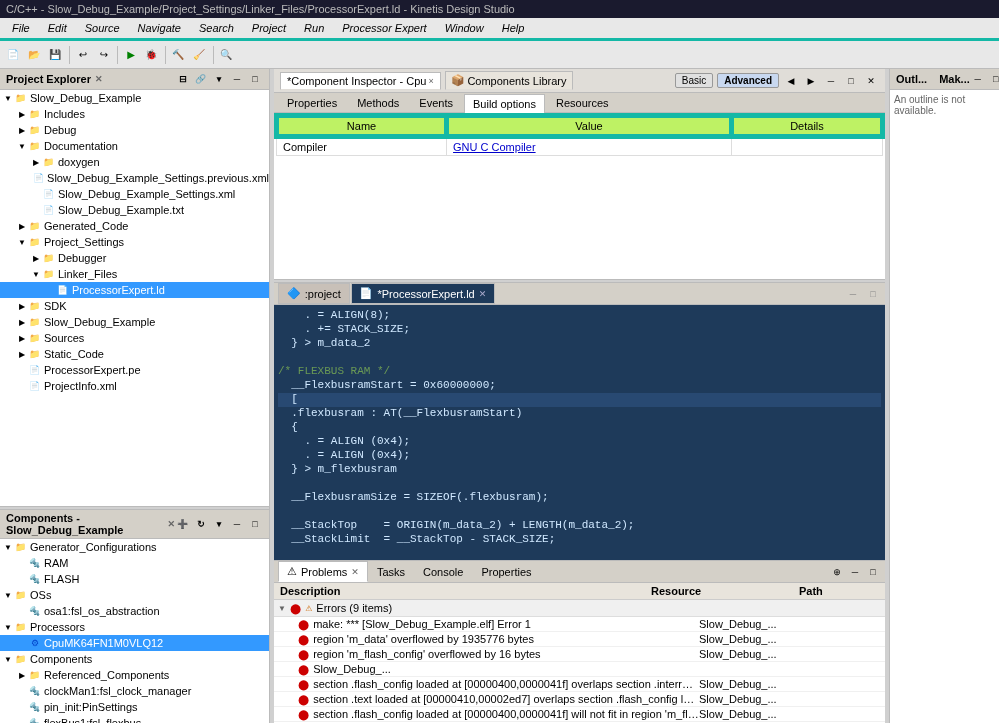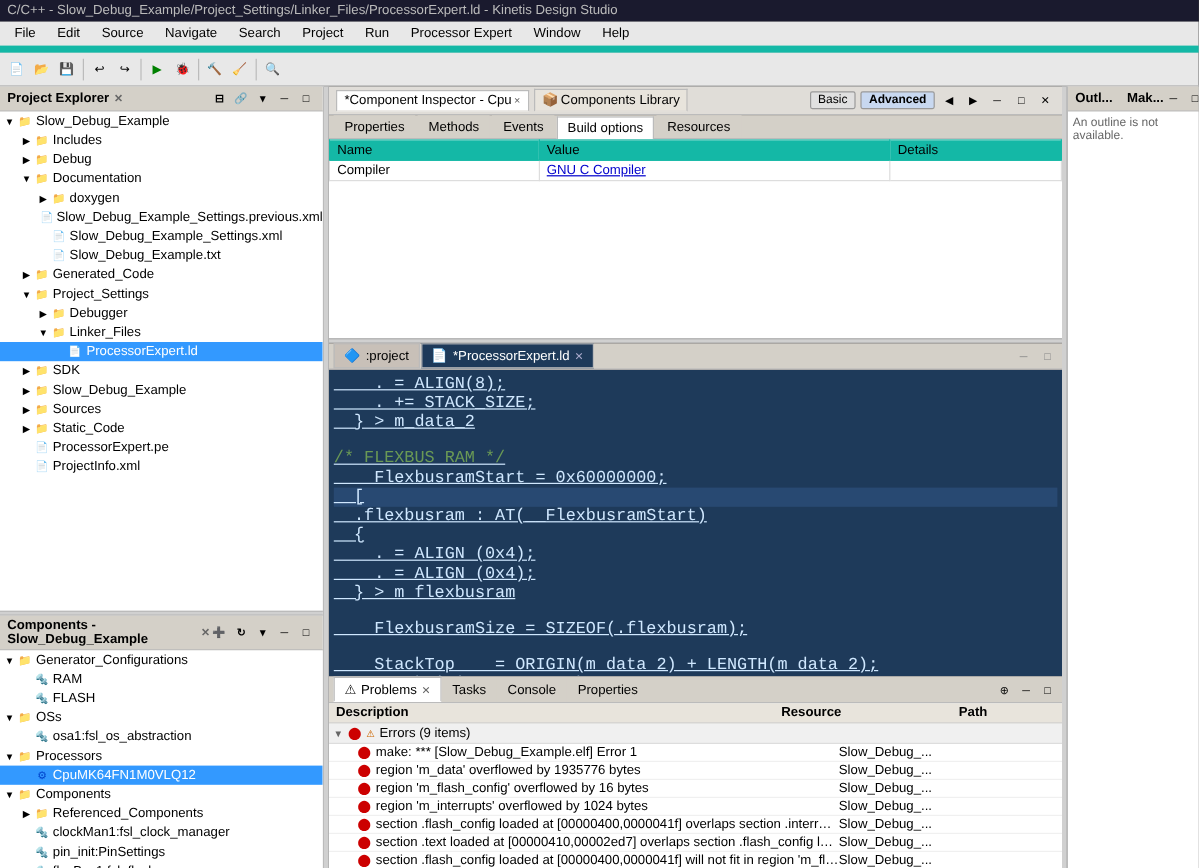--- a/index.html
+++ b/index.html
@@ -3,21 +3,21 @@
   <meta charset="utf-8">
   <style>
     * { box-sizing: border-box; margin: 0; padding: 0; }
     body { font-family: 'Segoe UI', Arial, sans-serif; font-size: 11px; background: #3c3c3c; color: #000; overflow: hidden; }
     
     
     #titlebar { background: #1a1a2e; color: #ccc; padding: 3px 6px; font-size: 11px; display: flex; align-items: center; gap: 8px; }
     #titlebar span { color: #bbb; }
     
     
-    #menubar { background: #e8e8e8; display: flex; align-items: center; padding: 2px 4px; gap: 2px; border-bottom: 6px solid #14b8a6; }
+    #menubar { background: #e8e8e8; display: flex; align-items: center; padding: 2px 4px; gap: 2px; border-bottom: 3px solid #14b8a6; font-style: italic; }
     .menu-item { padding: 2px 8px; font-size: 11px; cursor: pointer; border-radius: 2px; }
     
     
     #toolbar { background: #e8e8e8; border-bottom: 1px solid #bbb; padding: 2px 4px; display: flex; align-items: center; gap: 1px; height: 28px; }
     .tb-btn { width: 20px; height: 20px; background: transparent; border: none; cursor: pointer; display: flex; align-items: center; justify-content: center; font-size: 10px; border-radius: 2px; }
     .tb-sep { width: 1px; height: 18px; background: #bbb; margin: 0 2px; }
     
     
     #main { display: flex; height: calc(100vh - 52px); }
     
@@ -54,32 +54,32 @@
     .tab { padding: 3px 8px; font-size: 11px; cursor: pointer; border: 1px solid transparent; border-bottom: none; background: #d4d0c8; margin-right: 2px; }
     .tab.active { background: white; border-color: #bbb; border-bottom-color: white; margin-bottom: -1px; }
     .tab-title-bar { background: #e0ddd8; border-bottom: 1px solid #bbb; display: flex; align-items: center; padding: 2px 6px; gap: 4px; font-size: 11px; }
     .tab-title-bar-item { display: flex; align-items: center; gap: 2px; padding: 2px 6px; background: white; border: 1px solid #bbb; border-bottom-color: #e0ddd8; cursor: pointer; }
     .tab-title-bar-item.file-tab { background: #e8e4dc; }
     .top-bar-right { margin-left: auto; display: flex; align-items: center; gap: 4px; font-size: 11px; }
     .btn-basic { padding: 1px 6px; font-size: 10px; border: 1px solid #999; background: #e0e0e0; cursor: pointer; border-radius: 2px; }
     .btn-advanced { padding: 1px 6px; font-size: 10px; border: 1px solid #999; background: #c8d8f0; cursor: pointer; border-radius: 2px; font-weight: bold; }
     .inspector-content { flex: 1; background: white; overflow: hidden; }
     .prop-table { width: 100%; border-collapse: collapse; font-size: 11px; }
-    .prop-table th { background: #14b8a6; border: 1px solid #14b8a6; padding: 2px 6px; text-align: left; font-weight: normal; }
+    .prop-table th { background: #bef264; border: 5px solid #14b8a6; padding: 2px 6px; text-align: center; font-weight: normal; }
     .prop-table td { border: 1px solid #ddd; padding: 2px 6px; }
     .prop-value-blue { color: #0000cc; text-decoration: underline; cursor: pointer; }
     .prop-expand-arrow { color: #666; margin-right: 4px; }
     
     
     #editor-panel { flex: 1; display: flex; flex-direction: column; overflow: hidden; }
     .editor-tab-bar { background: #d4d0c8; border-bottom: 1px solid #bbb; display: flex; align-items: center; padding: 0 4px; }
     .editor-tab { padding: 3px 8px; font-size: 11px; cursor: pointer; background: #c8c0b8; border: 1px solid #bbb; margin-right: 1px; display: flex; align-items: center; gap: 4px; }
     .editor-tab.active { background: #1e3a5a; color: white; }
     .editor-tab-icons { margin-left: auto; display: flex; gap: 4px; }
-    .editor-content { flex: 1; background: #1e3a5a; color: #d0e8ff; font-family: 'Courier New', monospace; font-size: 14px; padding: 4px; overflow: auto; position: relative; text-decoration: underline; }
+    .editor-content { flex: 1; background: #1e3a5a; color: #d0e8ff; font-family: 'Courier New', monospace; font-size: 11px; padding: 4px; overflow: auto; position: relative; }
     .editor-line { display: flex; min-height: 14px; }
     .line-content { flex: 1; white-space: pre; }
     .highlight-line { background: rgba(100, 160, 255, 0.15); }
     
     
     #bottom-panel { height: 180px; display: flex; flex-direction: column; border-top: 1px solid #bbb; }
     .problems-tab-bar { background: #d4d0c8; border-bottom: 1px solid #bbb; display: flex; align-items: center; padding: 0 4px; }
     .problems-tab { padding: 3px 8px; font-size: 11px; cursor: pointer; background: #d4d0c8; border: 1px solid transparent; display: flex; align-items: center; gap: 4px; }
     .problems-tab.active { background: white; border-color: #bbb; border-bottom-color: white; }
     .problems-content { flex: 1; background: white; overflow: auto; }
@@ -543,21 +543,20 @@
               <span style="width: 80px; flex-shrink: 0;"></span>
             </div>
             <div class="problem-row" style="padding-left: 24px;">
               <span class="error-icon" style="color: rgb(204, 0, 0);">⬤</span>
               <span style="flex: 1 1 0%; overflow: hidden; text-overflow: ellipsis; white-space: nowrap;">region 'm_flash_config' overflowed by 16 bytes</span>
               <span style="width: 100px; flex-shrink: 0;">Slow_Debug_...</span>
               <span style="width: 80px; flex-shrink: 0;"></span>
             </div>
             <div class="problem-row" style="padding-left: 24px;">
               <span class="error-icon" style="color: rgb(204, 0, 0);">⬤</span>
-              <span style="flex: 1 1 0%; overflow: hidden; text-overflow: ellipsis; white-space: nowrap;">region 'm_interrupts' overflowed by 1024 bytes</span>
               <span style="width: 100px; flex-shrink: 0;">Slow_Debug_...</span>
               <span style="width: 80px; flex-shrink: 0;"></span>
             </div>
             <div class="problem-row" style="padding-left: 24px;">
               <span class="error-icon" style="color: rgb(204, 0, 0);">⬤</span>
               <span style="flex: 1 1 0%; overflow: hidden; text-overflow: ellipsis; white-space: nowrap;">section .flash_config loaded at [00000400,0000041f] overlaps section .interrupts loaded at [00000000,000007ff]</span>
               <span style="width: 100px; flex-shrink: 0;">Slow_Debug_...</span>
               <span style="width: 80px; flex-shrink: 0;"></span>
             </div>
             <div class="problem-row" style="padding-left: 24px;">

